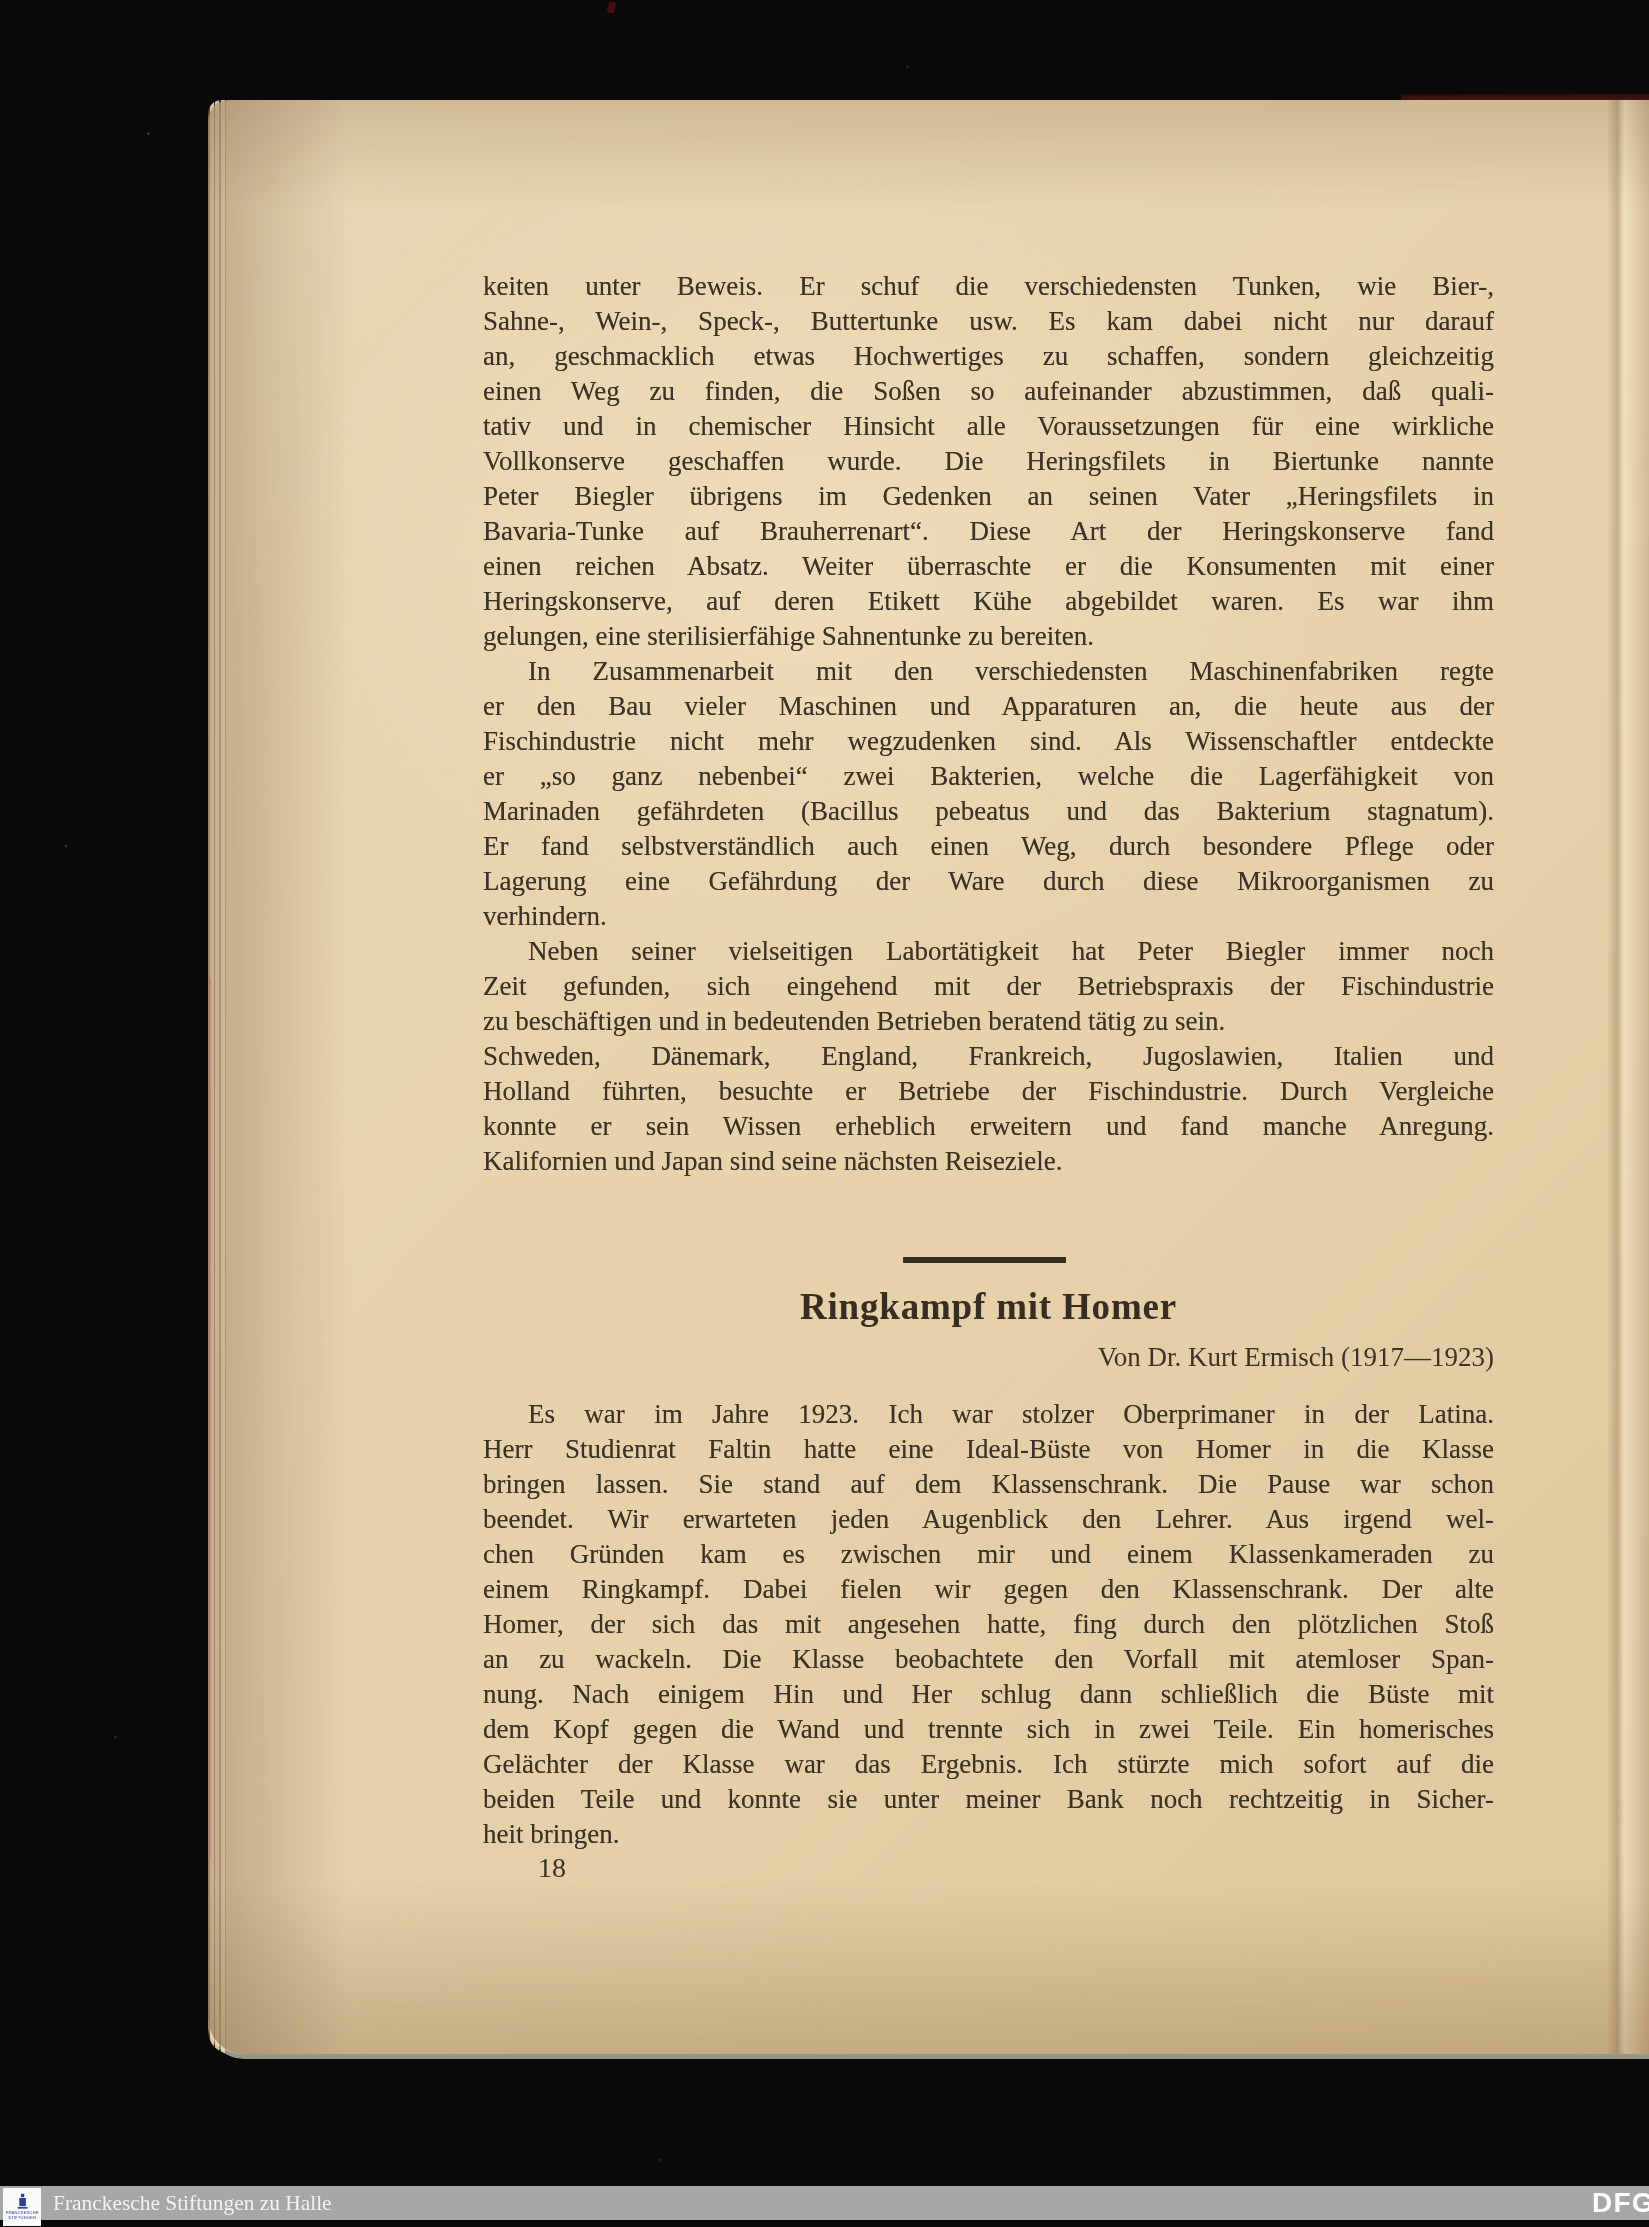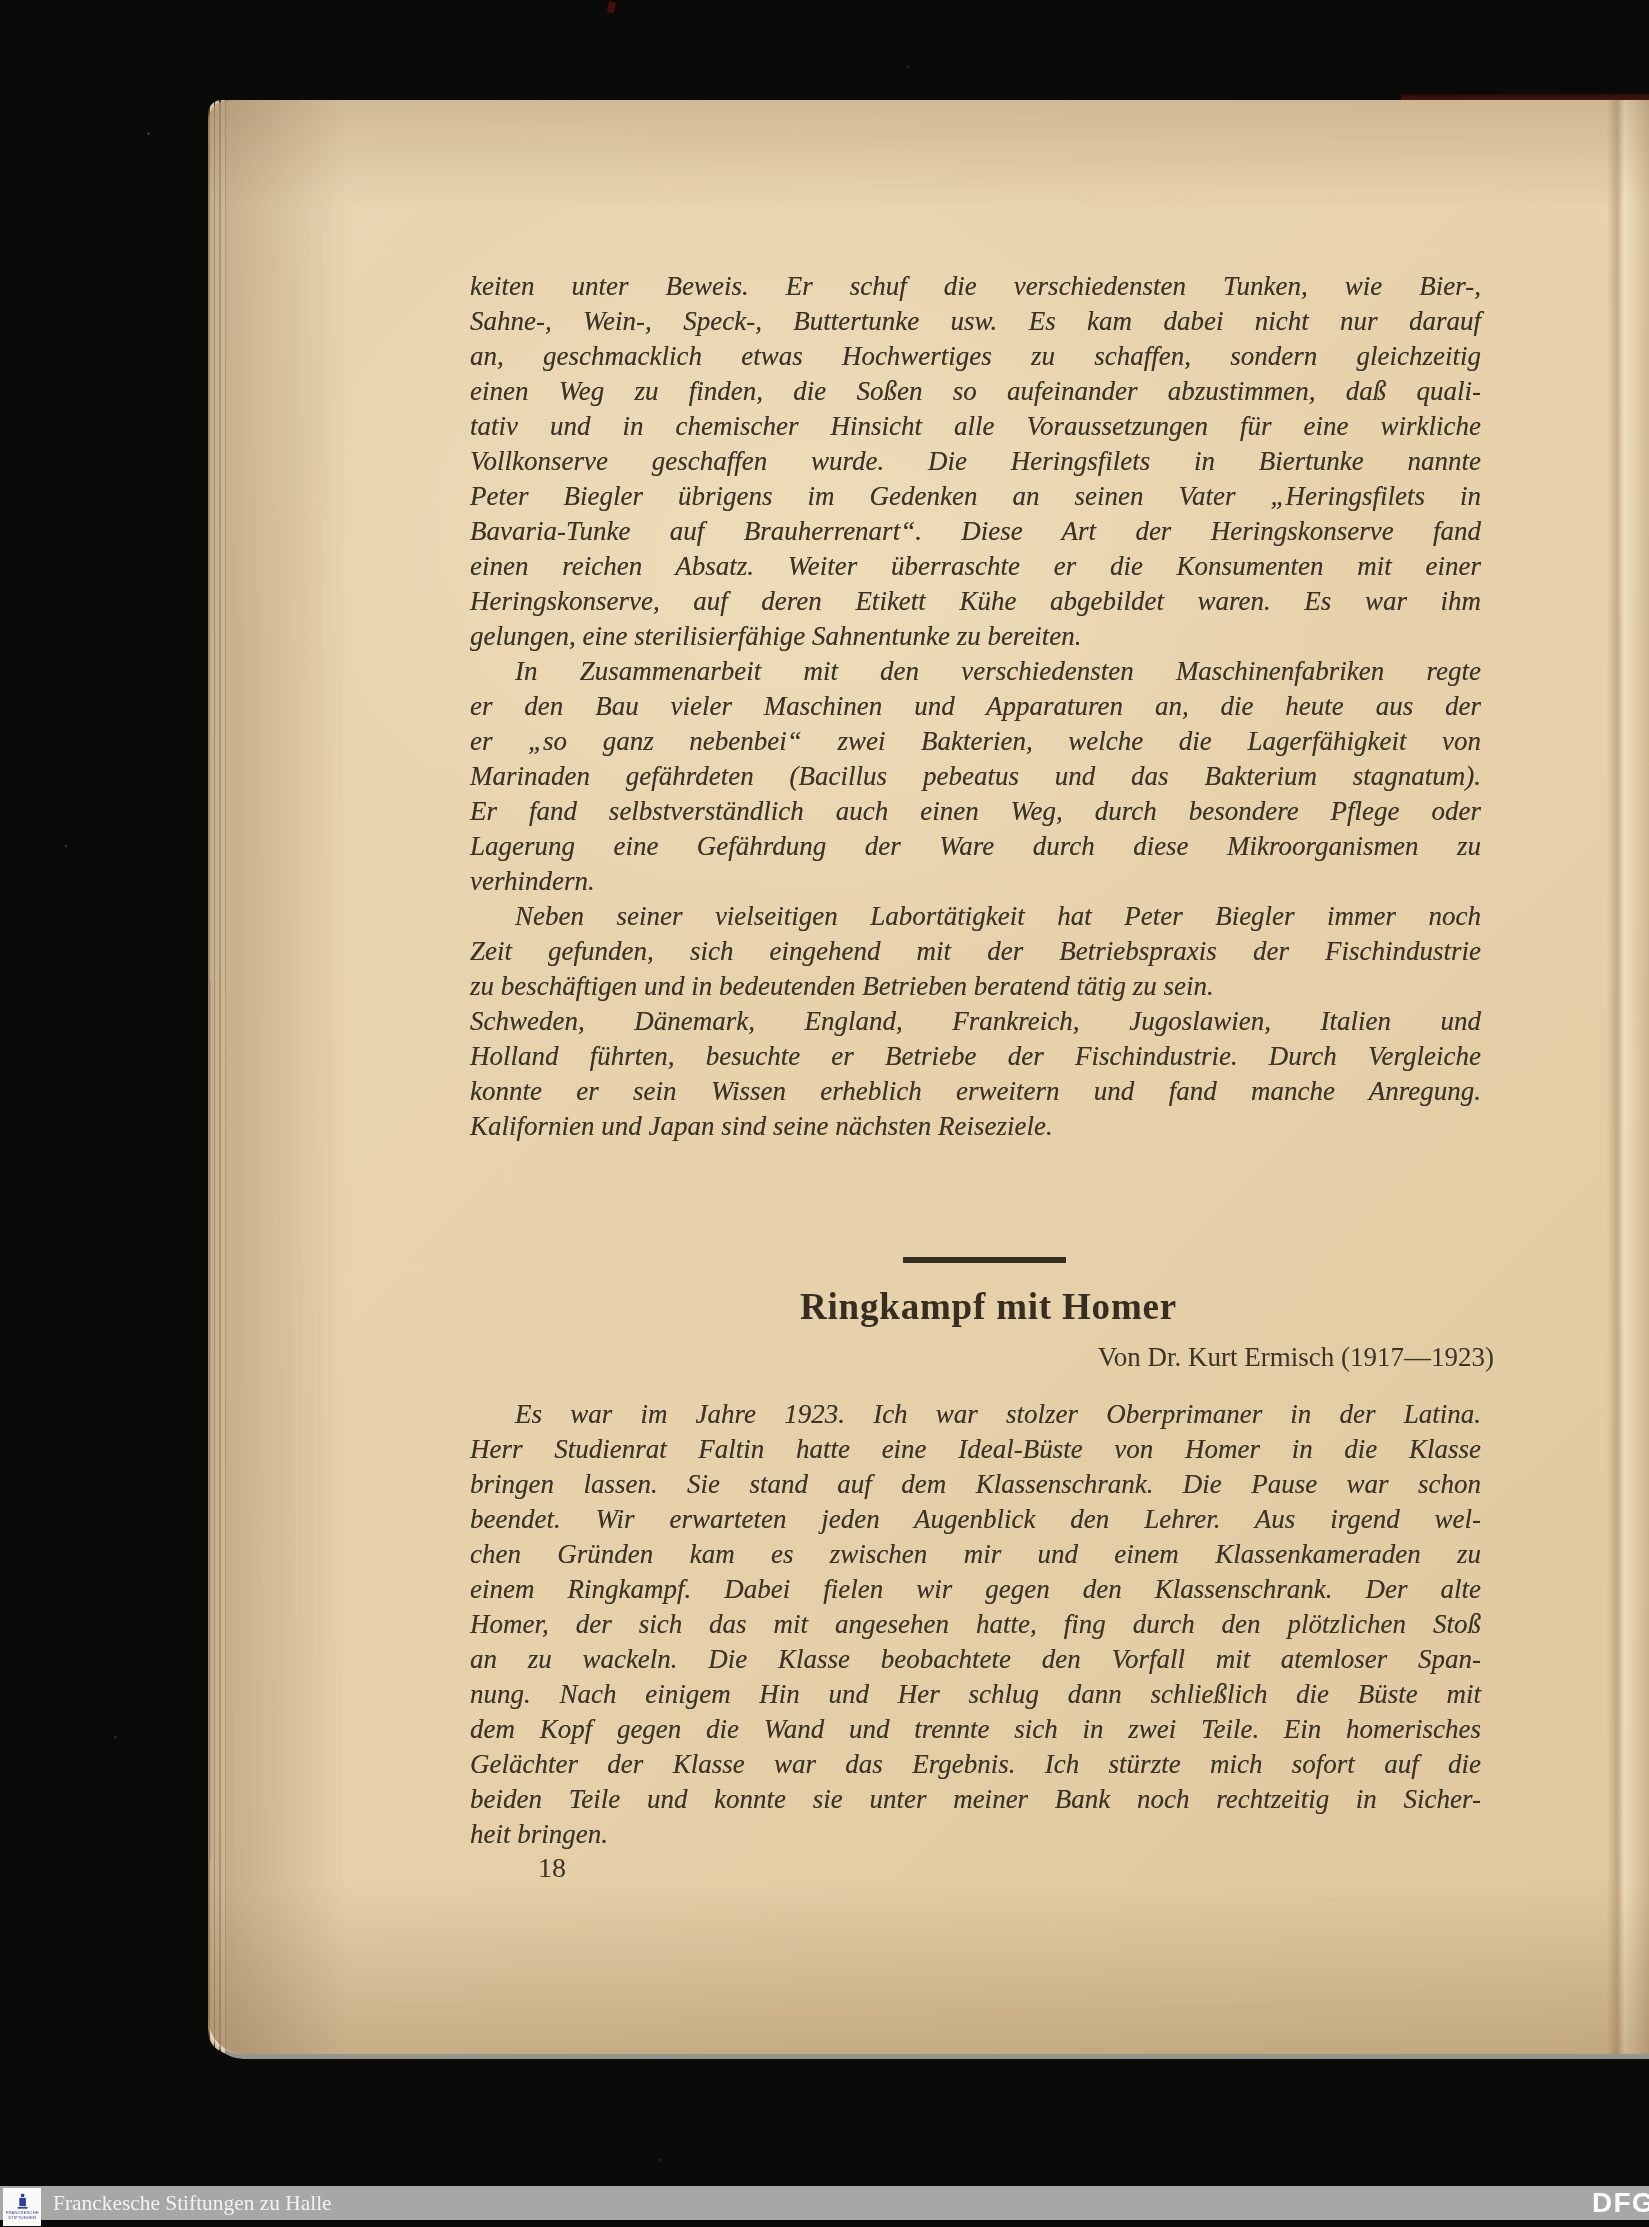--- a/index.html
+++ b/index.html
@@ -46,24 +46,23 @@
       rgba(150,115,80,.55) 0 1.6px, rgba(236,217,184,.9) 1.6px 5.8px,
       rgba(140,108,72,.45) 5.8px 7.4px, rgba(238,220,188,.85) 7.4px 11.5px,
       rgba(140,108,72,.35) 11.5px 13.2px, rgba(240,223,192,.8) 13.2px 17.3px,
       rgba(150,118,82,.3) 17.3px 18px, rgba(0,0,0,0) 18px);
   }
   .page-edge-left::after{
     content:"";position:absolute;left:0;top:45%;width:2.5px;height:45%;
     background:rgba(214,150,150,.55);
   }
   .textcol{
-    position:absolute;left:262px;width:1011px;
+    position:absolute;left:275px;width:1011px;
     color:#3b3327;font-size:27px;line-height:35px;
     text-shadow:0 0 0.4px rgba(59,51,39,.55);
-    font-style:italic;
   }
   #body1{top:169px;}
   #body2{top:1297px;}
   .jl{text-align:justify;text-align-last:justify;}
   .pe{text-align:left;text-align-last:left;}
   .ind{text-indent:45px;}
   .divider{position:absolute;left:695px;top:1157px;width:163px;height:5.8px;background:#352d22;border-radius:0.8px;}
   .title{
     position:absolute;left:275px;top:1185px;width:1011px;text-align:center;
     font-size:37px;font-weight:bold;color:#362e23;letter-spacing:0.8px;
@@ -99,20 +98,21 @@
       <div class="jl">einen Weg zu finden, die Soßen so aufeinander abzustimmen, daß quali-</div>
       <div class="jl">tativ und in chemischer Hinsicht alle Voraussetzungen für eine wirkliche</div>
       <div class="jl">Vollkonserve geschaffen wurde. Die Heringsfilets in Biertunke nannte</div>
       <div class="jl">Peter Biegler übrigens im Gedenken an seinen Vater „Heringsfilets in</div>
       <div class="jl">Bavaria-Tunke auf Brauherrenart“. Diese Art der Heringskonserve fand</div>
       <div class="jl">einen reichen Absatz. Weiter überraschte er die Konsumenten mit einer</div>
       <div class="jl">Heringskonserve, auf deren Etikett Kühe abgebildet waren. Es war ihm</div>
       <div class="pe">gelungen, eine sterilisierfähige Sahnentunke zu bereiten.</div>
       <div class="jl ind">In Zusammenarbeit mit den verschiedensten Maschinenfabriken regte</div>
       <div class="jl">er den Bau vieler Maschinen und Apparaturen an, die heute aus der</div>
+      <div class="jl">Fischindustrie nicht mehr wegzudenken sind. Als Wissenschaftler entdeckte</div>
       <div class="jl">er „so ganz nebenbei“ zwei Bakterien, welche die Lagerfähigkeit von</div>
       <div class="jl">Marinaden gefährdeten (Bacillus pebeatus und das Bakterium stagnatum).</div>
       <div class="jl">Er fand selbstverständlich auch einen Weg, durch besondere Pflege oder</div>
       <div class="jl">Lagerung eine Gefährdung der Ware durch diese Mikroorganismen zu</div>
       <div class="pe">verhindern.</div>
       <div class="jl ind">Neben seiner vielseitigen Labortätigkeit hat Peter Biegler immer noch</div>
       <div class="jl">Zeit gefunden, sich eingehend mit der Betriebspraxis der Fischindustrie</div>
       <div class="pe">zu beschäftigen und in bedeutenden Betrieben beratend tätig zu sein.</div>
       <div class="jl">Schweden, Dänemark, England, Frankreich, Jugoslawien, Italien und</div>
       <div class="jl">Holland führten, besuchte er Betriebe der Fischindustrie. Durch Vergleiche</div>

